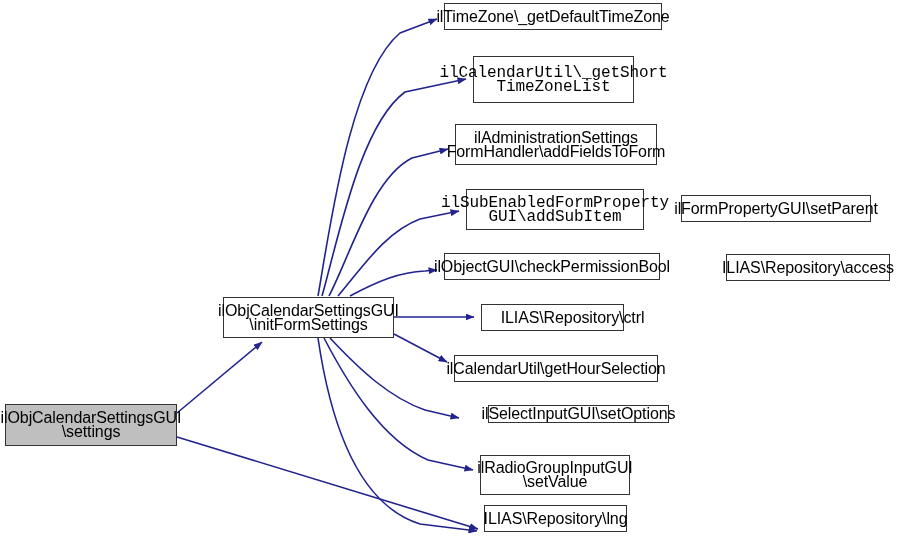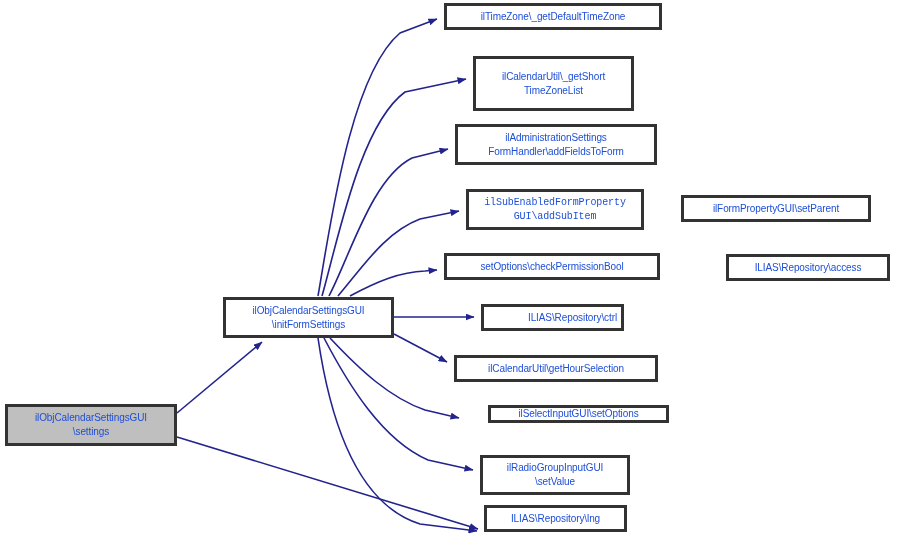--- a/index.html
+++ b/index.html
@@ -1,21 +1,21 @@
 <!DOCTYPE html>
 <html><head>
 <meta charset="utf-8">
 <style>
   html,body{margin:0;padding:0;background:#ffffff;}
   #graph{position:relative;width:909px;height:555px;background:#ffffff;
          font-family:"Liberation Sans",sans-serif;overflow:hidden;}
   #edges{position:absolute;left:0;top:0;width:909px;height:555px;}
-  .node{position:absolute;box-sizing:border-box;border:3px solid #c4b5fd;
+  .node{position:absolute;box-sizing:border-box;border:1px solid #c4b5fd;
         background:#ffffff;display:flex;align-items:center;justify-content:center;
-        text-align:center;color:#1d4ed8;font-size:10px;line-height:14px;
+        text-align:center;color:#000000;font-size:16px;line-height:14px;
         letter-spacing:-0.1px;white-space:pre-line;}
   .node.root{background:#bfbfbf;border-color:#444444;}
   .node-label{display:block;padding:0 3px;}
 </style>
 </head>
 <body>
 
 <div id="graph">
   <svg id="edges" viewBox="0 0 909 555" xmlns="http://www.w3.org/2000/svg">
     <defs>
@@ -37,27 +37,27 @@
         <path d="M 324,338 C 348,384 382,440 428,460 L 473,470" marker-end="url(#arw)" stroke="#23238e"></path>
         <path d="M 318,338 C 330,420 356,504 420,524 L 477,531" marker-end="url(#arw)" stroke="#23238e"></path>
       </g>
   </svg>
   <div id="node-layer">
       <div class="node root" style="left: 5px; top: 404px; width: 172px; height: 42px; background: rgb(191, 191, 191); border-color: rgb(51, 51, 51);"><span class="node-label">ilObjCalendarSettingsGUI
 \settings</span></div>
       <div class="node" style="left: 223px; top: 297px; width: 171px; height: 41px; background: rgb(255, 255, 255); border-color: rgb(51, 51, 51);"><span class="node-label">ilObjCalendarSettingsGUI
 \initFormSettings</span></div>
       <div class="node" style="left: 444px; top: 3px; width: 218px; height: 27px; background: rgb(255, 255, 255); border-color: rgb(51, 51, 51);"><span class="node-label">ilTimeZone\_getDefaultTimeZone</span></div>
-      <div class="node" style="left: 473px; top: 56px; width: 161px; height: 55px; background: rgb(255, 255, 255); border-color: rgb(51, 51, 51);"><span class="node-label">ilCalendarUtil\_getShort
+      <div class="node" style="left: 473px; top: 56px; width: 161px; height: 47px; background: rgb(255, 255, 255); border-color: rgb(51, 51, 51); font-family: Liberation Mono, monospace;"><span class="node-label">ilCalendarUtil\_getShort
 TimeZoneList</span></div>
       <div class="node" style="left: 455px; top: 124px; width: 202px; height: 41px; background: rgb(255, 255, 255); border-color: rgb(51, 51, 51);"><span class="node-label">ilAdministrationSettings
 FormHandler\addFieldsToForm</span></div>
       <div class="node" style="left: 466px; top: 189px; width: 178px; height: 41px; background: rgb(255, 255, 255); border-color: rgb(51, 51, 51); font-family: Liberation Mono, monospace;"><span class="node-label">ilSubEnabledFormProperty
 GUI\addSubItem</span></div>
-      <div class="node" style="left: 444px; top: 253px; width: 216px; height: 27px; background: rgb(255, 255, 255); border-color: rgb(51, 51, 51);"><span class="node-label">setOptions\checkPermissionBool</span></div>
+      <div class="node" style="left: 444px; top: 253px; width: 216px; height: 27px; background: rgb(255, 255, 255); border-color: rgb(51, 51, 51);"><span class="node-label">ilObjectGUI\checkPermissionBool</span></div>
       <div class="node" style="left: 481px; top: 304px; width: 143px; height: 27px; background: rgb(255, 255, 255); border-color: rgb(51, 51, 51); padding-left: 40px;"><span class="node-label">ILIAS\Repository\ctrl</span></div>
       <div class="node" style="left: 454px; top: 355px; width: 204px; height: 27px; background: rgb(255, 255, 255); border-color: rgb(51, 51, 51);"><span class="node-label">ilCalendarUtil\getHourSelection</span></div>
       <div class="node" style="left: 488px; top: 405px; width: 181px; height: 18px; background: rgb(255, 255, 255); border-color: rgb(51, 51, 51);"><span class="node-label">ilSelectInputGUI\setOptions</span></div>
       <div class="node" style="left: 480px; top: 455px; width: 150px; height: 40px; background: rgb(255, 255, 255); border-color: rgb(51, 51, 51);"><span class="node-label">ilRadioGroupInputGUI
 \setValue</span></div>
       <div class="node" style="left: 484px; top: 505px; width: 143px; height: 27px; background: rgb(255, 255, 255); border-color: rgb(51, 51, 51);"><span class="node-label">ILIAS\Repository\lng</span></div>
       <div class="node" style="left: 681px; top: 195px; width: 190px; height: 27px; background: rgb(255, 255, 255); border-color: rgb(51, 51, 51);"><span class="node-label">ilFormPropertyGUI\setParent</span></div>
       <div class="node" style="left: 726px; top: 254px; width: 164px; height: 27px; background: rgb(255, 255, 255); border-color: rgb(51, 51, 51);"><span class="node-label">ILIAS\Repository\access</span></div>
     </div>
 </div>

